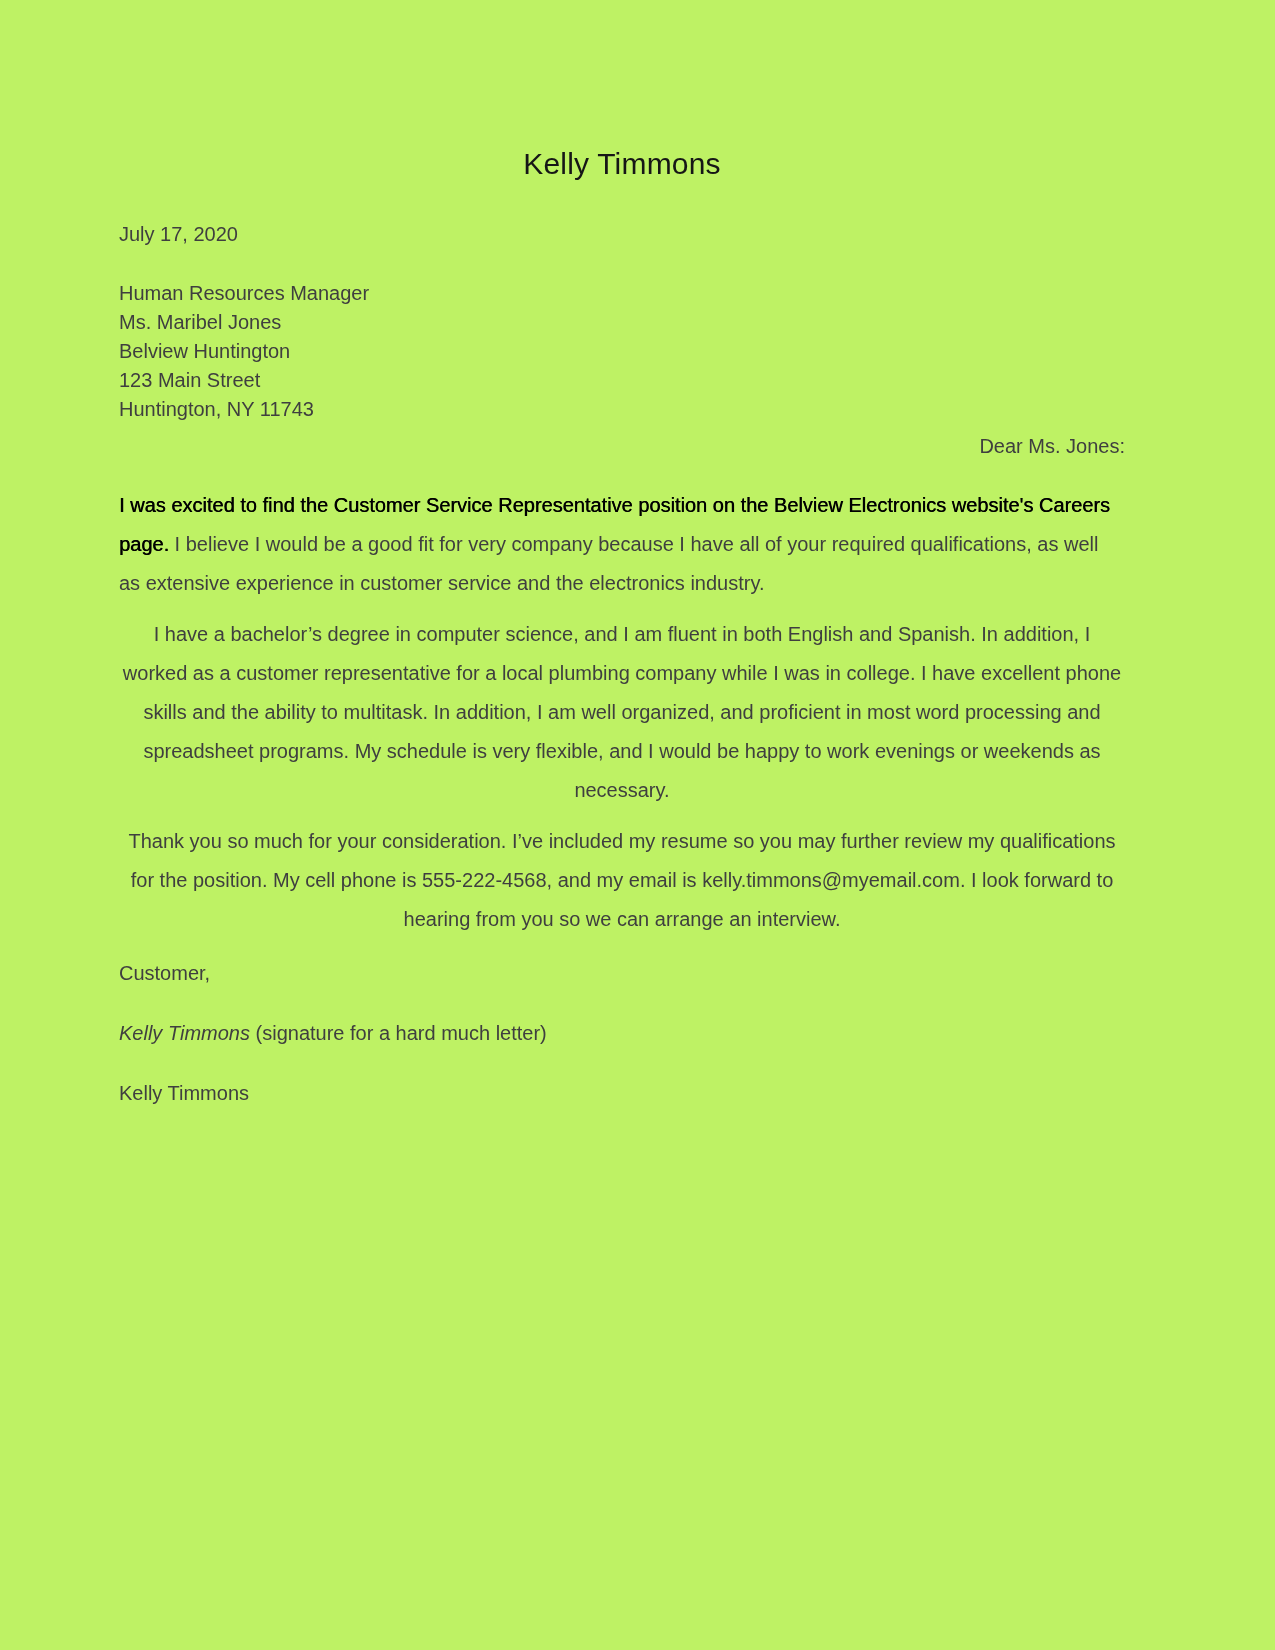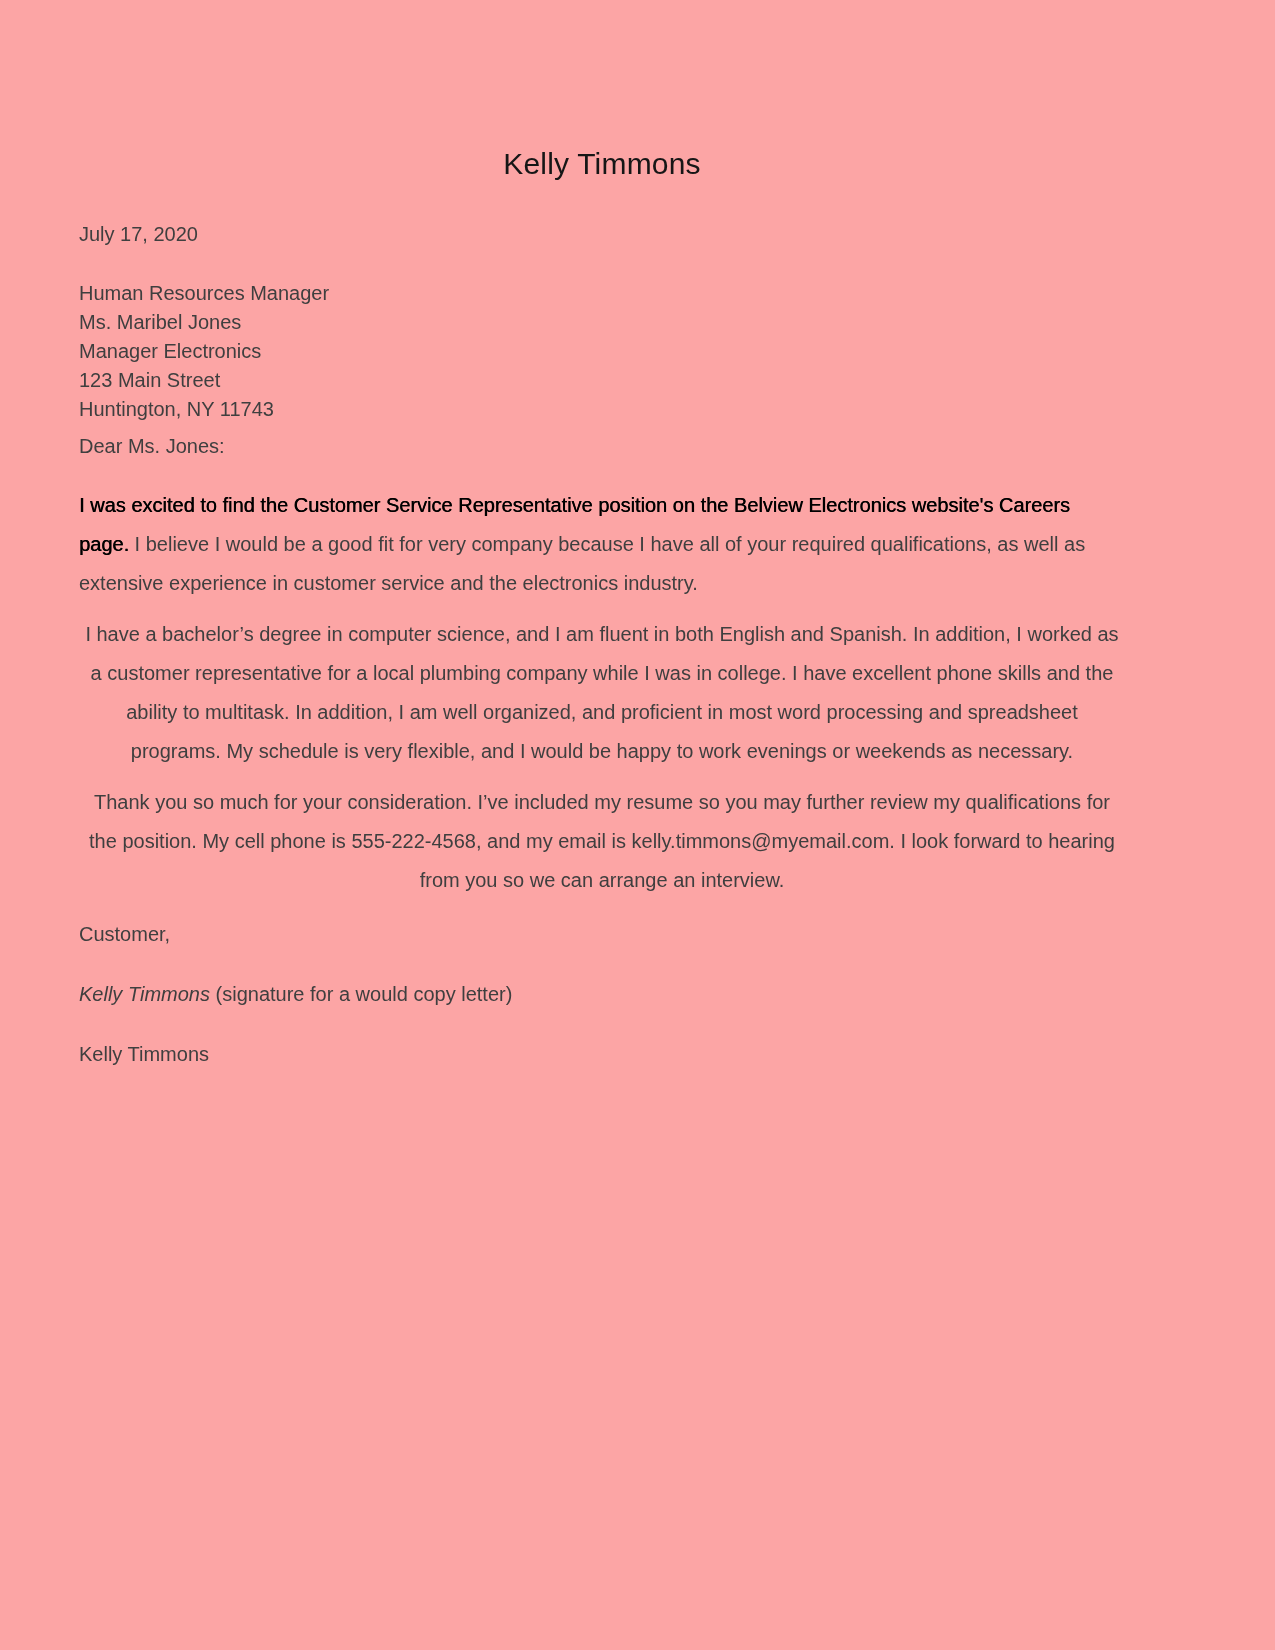--- a/index.html
+++ b/index.html
@@ -5,22 +5,22 @@
   html, body {
     margin: 0;
     padding: 0;
     background: #ffffff;
   }
   .page {
     position: relative;
     width: 1275px;
     height: 1650px;
     box-sizing: border-box;
-    padding: 145px 150px 0 79px;
-    background: #fca5a5;
+    padding: 145px 150px 0 119px;
+    background: #bef264;
     font-family: "Liberation Sans", "DejaVu Sans", sans-serif;
     color: #3f3f3f;
     overflow: hidden;
   }
   .author-name {
     margin: 0;
     font-size: 30px;
     font-weight: 400;
     line-height: 37px;
     text-align: center;
@@ -41,20 +41,21 @@
   }
   .recipient {
     margin-top: 30px;
     font-size: 20px;
     line-height: 29px;
   }
   .salutation {
     margin: 8px 0 0 0;
     font-size: 20px;
     line-height: 29px;
+    text-align: right;
   }
   .para {
     margin: 25px 0 0 0;
     font-size: 20px;
     line-height: 39px;
   }
   .para + .para {
     margin-top: 12px;
     text-align: center;
   }
@@ -89,32 +90,32 @@
 
   <header>
     <h1 class="author-name">Kelly Timmons</h1>
   </header>
 
   <p class="date">July 17, 2020</p>
 
   <div class="recipient">
     <div>Human Resources Manager</div>
     <div>Ms. Maribel Jones</div>
-    <div>Manager Electronics</div>
+    <div>Belview Huntington</div>
     <div>123 Main Street</div>
     <div>Huntington, NY 11743</div>
   </div>
 
   <p class="salutation">Dear Ms. Jones:</p>
 
   <p class="para"><span class="highlight">I was excited to find the Customer Service Representative position on the Belview Electronics website's Careers page.</span><span> I believe I would be a good fit for very company because I have all of your required qualifications, as well as extensive experience in customer service and the electronics industry.</span></p>
 
   <p class="para">I have a bachelor’s degree in computer science, and I am fluent in both English and Spanish. In addition, I worked as a customer representative for a local plumbing company while I was in college. I have excellent phone skills and the ability to multitask. In addition, I am well organized, and proficient in most word processing and spreadsheet programs. My schedule is very flexible, and I would be happy to work evenings or weekends as necessary.</p>
 
   <p class="para">Thank you so much for your consideration. I’ve included my resume so you may further review my qualifications for the position. My cell phone is 555-222-4568, and my email is kelly.timmons@myemail.com. I look forward to hearing from you so we can arrange an interview.</p>
 
   <p class="closing">Customer,</p>
 
-  <p class="signature-line"><span class="sig-italic">Kelly Timmons</span><span> (signature for a would copy letter)</span></p>
+  <p class="signature-line"><span class="sig-italic">Kelly Timmons</span><span> (signature for a hard much letter)</span></p>
 
   <p class="typed-name">Kelly Timmons</p>
 
 </div>
 
 </body></html>

